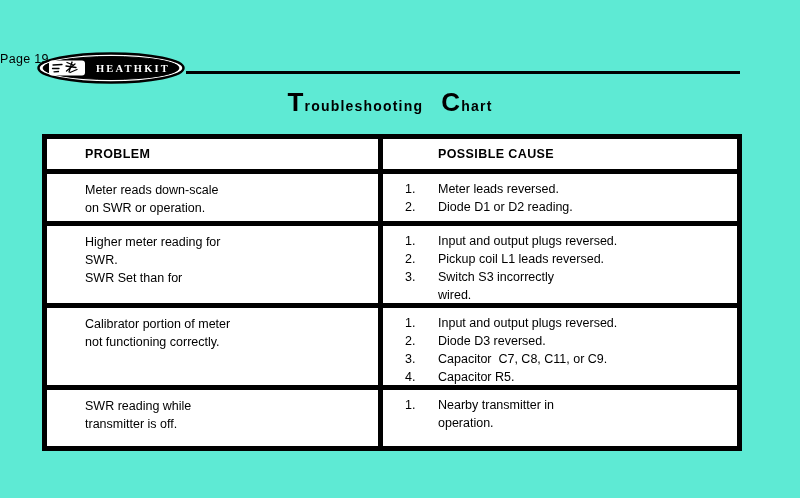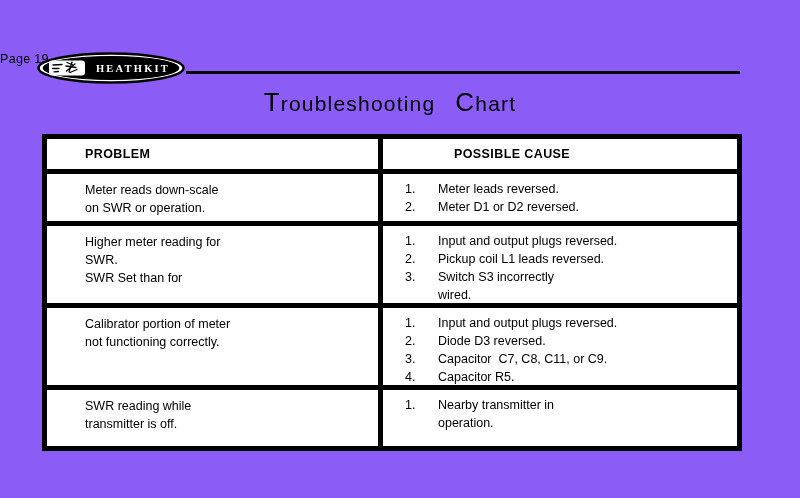--- a/index.html
+++ b/index.html
@@ -1,20 +1,20 @@
 <!DOCTYPE html>
 <html><head>
 <meta charset="utf-8">
 <style>
   html, body { margin: 0; padding: 0; background: #e8e8e8; }
   .page {
     position: relative;
     width: 800px;
     height: 498px;
-    background: #8b5cf6;
+    background: #5eead4;
     font-family: "Liberation Sans", sans-serif;
     color: #000000;
     overflow: hidden;
   }
   
   .logo {
     position: absolute;
     left: 36px;
     top: 52px;
     width: 150px;
@@ -37,41 +37,41 @@
     height: 3px;
     background: #000;
   }
   .title {
     position: absolute;
     top: 87px;
     left: 0;
     width: 780px;
     margin: 0;
     text-align: center;
-    font-size: 21px;
-    font-weight: normal;
+    font-size: 14px;
+    font-weight: bold;
     letter-spacing: 1.2px;
   }
   .title-word { display: inline-block; }
   .title-word::first-letter { font-size: 26px; }
   .title-word + .title-word { margin-left: 13px; }
 
   
   .ts-table {
     position: absolute;
     left: 42px;
     top: 134px;
     width: 700px;
     border: 5px solid #000;
     box-sizing: border-box;
     background: #fff;
   }
   .t-row { display: flex; border-bottom: 5px solid #000; }
   .t-row:last-child { border-bottom: none; }
-  .rh { height: 30px; gap: 16px; }
+  .rh { height: 30px; }
   .r0 { height: 47px; }
   .r1 { height: 77px; }
   .r2 { height: 77px; }
   .r3 { height: 56px; }
   .cell {
     box-sizing: border-box;
     font-size: 12.5px;
     line-height: 18px;
   }
   .prob-cell {
@@ -152,21 +152,21 @@
       <div class="cell cause-cell">
         <div class="cause-item">
           <div class="cause-num">1.</div>
           <div class="cause-lines">
             <div class="c-line">Meter leads reversed.</div>
           </div>
         </div>
         <div class="cause-item">
           <div class="cause-num">2.</div>
           <div class="cause-lines">
-            <div class="c-line">Meter D1 or D2 reversed.</div>
+            <div class="c-line">Diode D1 or D2 reading.</div>
           </div>
         </div>
       </div>
     </div>
 
     <div class="t-row r1">
       <div class="cell prob-cell">
         <div class="p-line">Higher meter reading for</div>
         <div class="p-line">SWR.</div>
         <div class="p-line">SWR Set than for</div>

